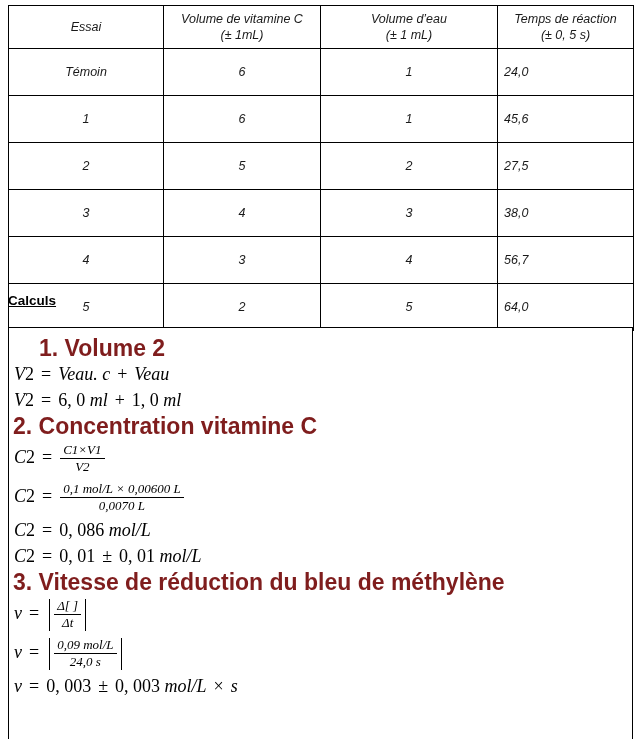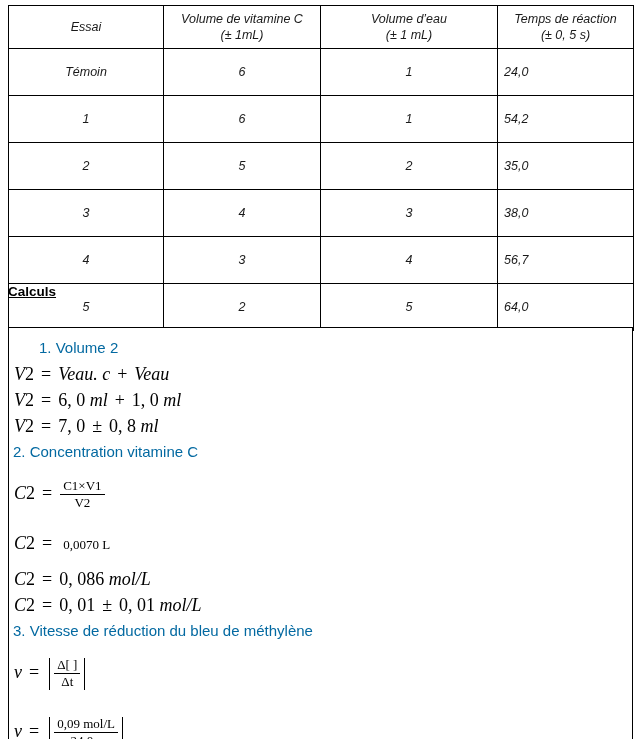--- a/index.html
+++ b/index.html
@@ -39,43 +39,44 @@
     height: 30px;
     font-size: 12.5px;
     text-align: center;
     vertical-align: middle;
     padding: 8px 4px;
   }
   .results td.left { text-align: left; padding-left: 6px; margin-left: 44px; }
 
   
   .calc-heading {
-    position: absolute; left: 8px; top: 284px;
+    position: absolute; left: 8px; top: 293px;
     font-size: 13.5px;
     font-weight: bold;
     text-decoration: underline;
     color: #000;
   }
 
   
   .calc-box {
     position: absolute; left: 8px; top: 327px;
     width: 625px; height: 440px;
     box-sizing: border-box;
     border: 1.5px solid #000;
     padding: 7px 6px 0 0;
     background: #fff;
   }
   .calc-title {
     font-family: "Liberation Sans", sans-serif;
-    font-size: 15px;
-    color: #0369a1;
+    font-size: 23px;
+    color: #7f1d1d;
     line-height: 26px;
     padding-left: 4px;
     white-space: pre;
+    font-weight: bold;
   }
   .calc-title.indent { padding-left: 30px; }
 
   .eq {
     font-family: "Liberation Serif", serif;
     font-size: 18px;
     color: #000;
     line-height: 26px;
     padding-left: 5px;
   }
@@ -83,22 +84,23 @@
   .p-i { font-style: italic; }
   .p-u { font-style: normal; }
   .p-op { font-style: normal; margin: 0 7px; }
 
   .frac {
     display: inline-flex;
     flex-direction: column;
     align-items: center;
     vertical-align: middle;
     font-size: 13px;
+    font-style: italic;
     line-height: 16px;
-    margin: 13px 1px;
+    margin: 3px 1px;
   }
   .frac .num { border-bottom: 1px solid #000; padding: 0 3px; }
   .frac .den { padding: 0 3px; }
 
   .abs-bar {
     display: inline-block;
     width: 0;
     border-left: 1.6px solid #000;
     height: 32px;
     vertical-align: middle;
@@ -139,27 +141,27 @@
     <tr>
       <td>Témoin</td>
       <td>6</td>
       <td>1</td>
       <td class="left">24,0</td>
     </tr>
     <tr>
       <td>1</td>
       <td>6</td>
       <td>1</td>
-      <td class="left">54,2</td>
+      <td class="left">45,6</td>
     </tr>
     <tr>
       <td>2</td>
       <td>5</td>
       <td>2</td>
-      <td class="left">35,0</td>
+      <td class="left">27,5</td>
     </tr>
     <tr>
       <td>3</td>
       <td>4</td>
       <td>3</td>
       <td class="left">38,0</td>
     </tr>
     <tr>
       <td>4</td>
       <td>3</td>
@@ -174,24 +176,24 @@
     </tr>
   </tbody>
 </table>
 
 <div class="calc-heading">Calculs</div>
 
 <div class="calc-box">
   <div class="calc-title indent">1. Volume 2</div>
   <div class="eq"><span class="p-i">V</span><span class="p-u">2</span><span class="p-op">=</span><span class="p-i">Veau. c</span><span class="p-op">+</span><span class="p-i">Veau</span></div>
   <div class="eq"><span class="p-i">V</span><span class="p-u">2</span><span class="p-op">=</span><span class="p-u">6, 0</span><span class="p-i"> ml</span><span class="p-op">+</span><span class="p-u">1, 0</span><span class="p-i"> ml</span></div>
-  <div class="eq"><span class="p-i">V</span><span class="p-u">2</span><span class="p-op">=</span><span class="p-u">7, 0</span><span class="p-op">±</span><span class="p-u">0, 8</span><span class="p-i"> ml</span></div>
 
   <div class="calc-title">2. Concentration vitamine C</div>
   <div class="eq"><span class="p-i">C</span><span class="p-u">2</span><span class="p-op">=</span><span class="frac"><span class="num">C1×V1</span><span class="den">V2</span></span></div>
-  <div class="eq"><span class="p-i">C</span><span class="p-u">2</span><span class="p-op">=</span><span class="frac"><span class="den">0,0070 L</span></span></div>
+  <div class="eq"><span class="p-i">C</span><span class="p-u">2</span><span class="p-op">=</span><span class="frac"><span class="num">0,1 mol/L × 0,00600 L</span><span class="den">0,0070 L</span></span></div>
   <div class="eq"><span class="p-i">C</span><span class="p-u">2</span><span class="p-op">=</span><span class="p-u">0, 086</span><span class="p-i"> mol/L</span></div>
   <div class="eq"><span class="p-i">C</span><span class="p-u">2</span><span class="p-op">=</span><span class="p-u">0, 01</span><span class="p-op">±</span><span class="p-u">0, 01</span><span class="p-i"> mol/L</span></div>
 
   <div class="calc-title">3. Vitesse de réduction du bleu de méthylène</div>
   <div class="eq"><span class="p-i">v</span><span class="p-op">=</span><span class="abs-bar"></span><span class="frac"><span class="num">Δ[ ]</span><span class="den">Δt</span></span><span class="abs-bar"></span></div>
   <div class="eq"><span class="p-i">v</span><span class="p-op">=</span><span class="abs-bar"></span><span class="frac"><span class="num">0,09 mol/L</span><span class="den">24,0 s</span></span><span class="abs-bar"></span></div>
+  <div class="eq"><span class="p-i">v</span><span class="p-op">=</span><span class="p-u">0, 003</span><span class="p-op">±</span><span class="p-u">0, 003</span><span class="p-i"> mol/L</span><span class="p-op">×</span><span class="p-i">s</span></div>
 </div>
 
 </body></html>

